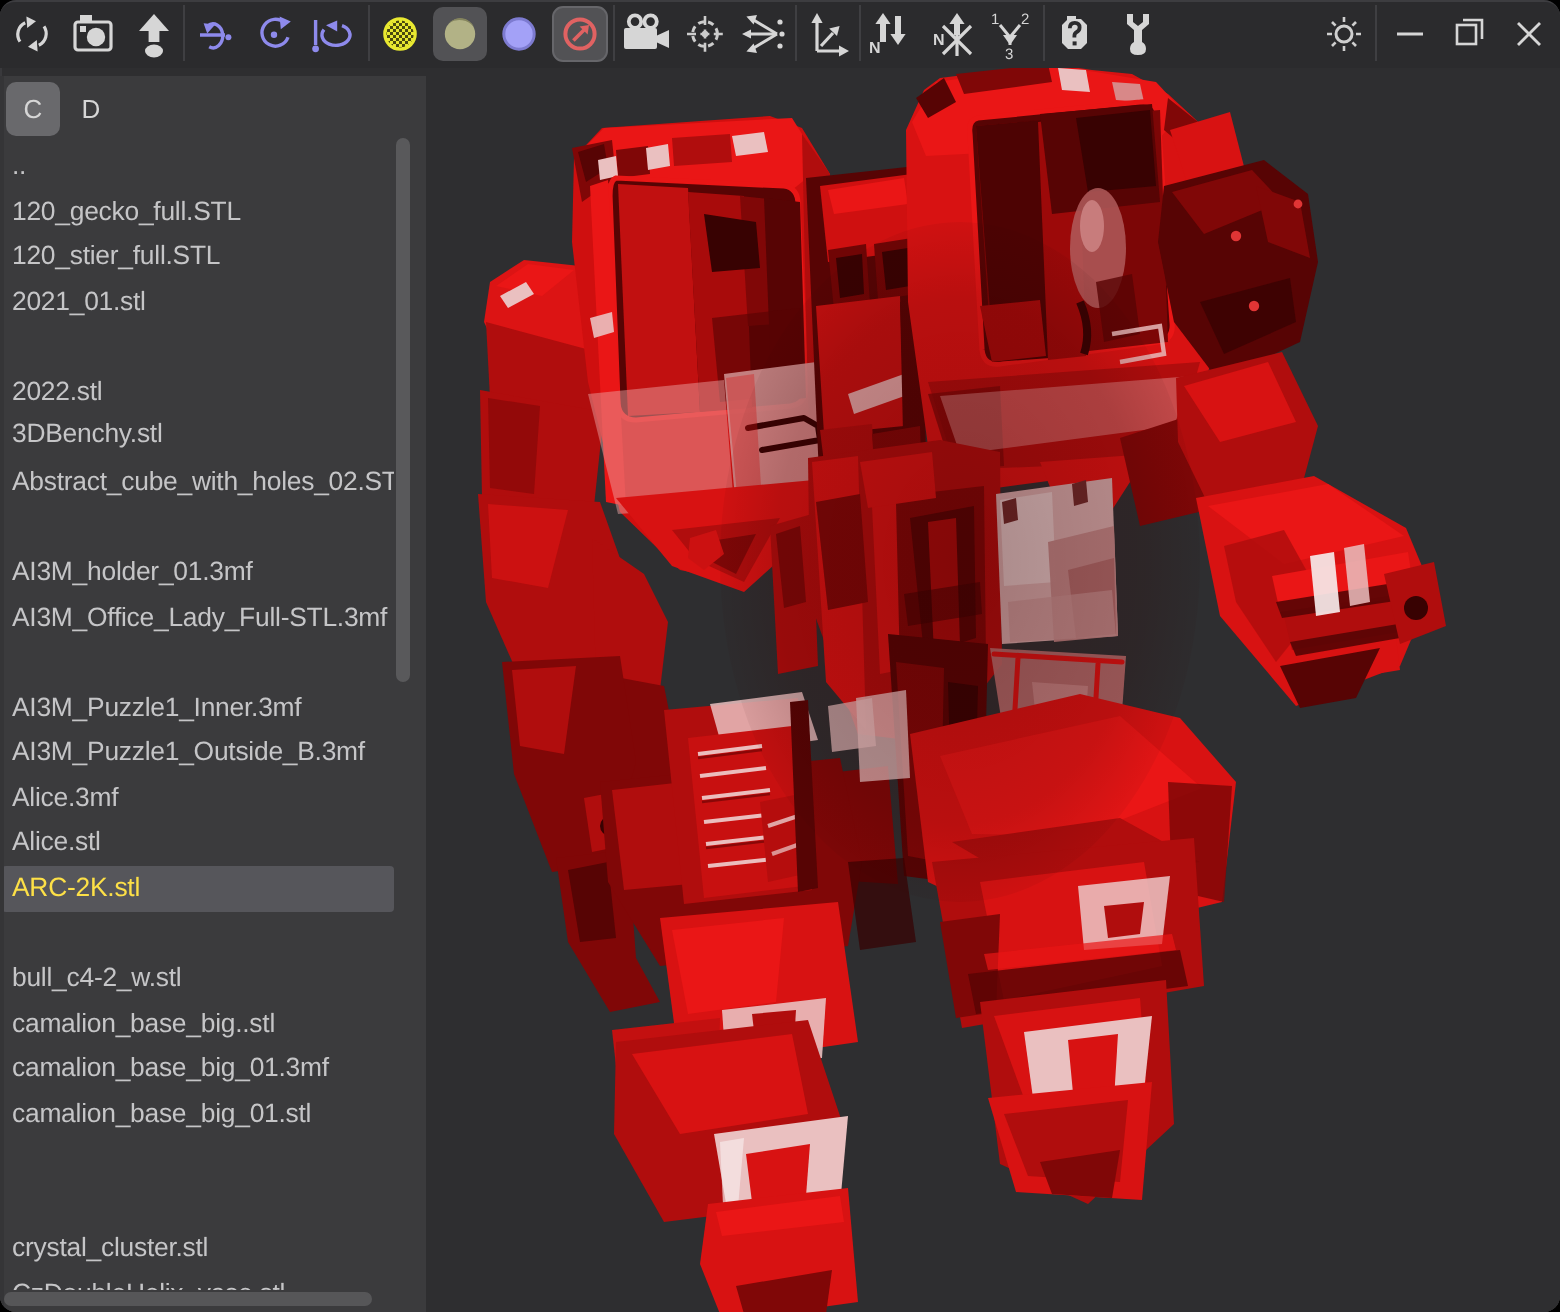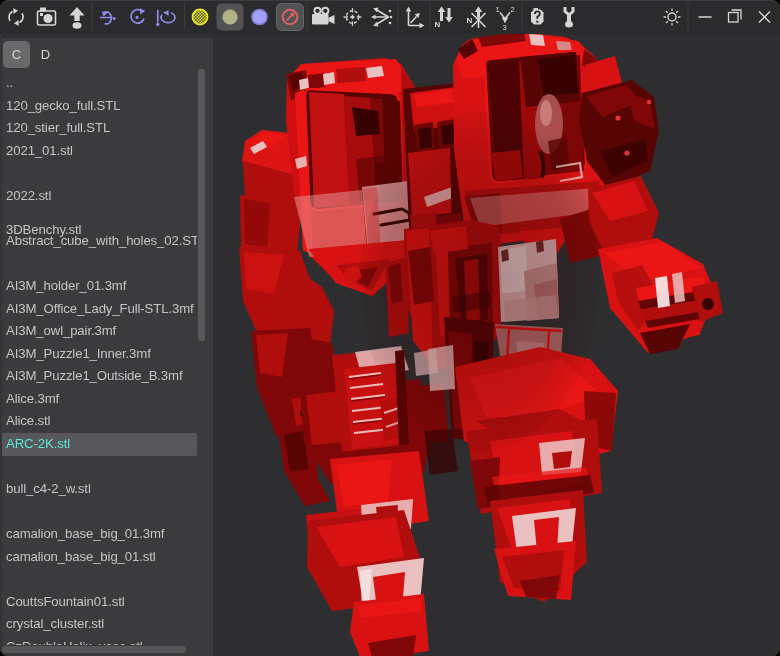--- a/index.html
+++ b/index.html
@@ -10,21 +10,21 @@
   #toolbar{position:absolute;left:0;top:0;width:780px;height:33px;background:#2b2b2d;}
   #sidebar{position:absolute;left:0;top:37px;width:213px;height:619px;background:#3b3b3d;}
   .tab{position:absolute;top:3px;width:27px;height:27px;border-radius:5px;
        color:#d6d6d6;font-size:13px;text-align:center;line-height:27px;}
   #tabC{left:3px;background:#69696c;}
   #tabD{left:32px;}
   #list{position:absolute;left:1px;top:34px;width:196px;height:573px;overflow:hidden;
         font-size:13.2px;color:#c5c5c7;letter-spacing:-0.12px;}
   .row{position:absolute;left:0;width:196px;height:22.56px;line-height:22.56px;
        padding-left:5px;white-space:nowrap;overflow:hidden;}
-  .sel{background:#56565b;border-radius:2px;color:#5eead4;}
+  .sel{background:#56565b;border-radius:2px;color:#fde047;}
   #vsb{position:absolute;left:198px;top:31px;width:7px;height:272px;background:#59595b;border-radius:3.5px;}
   #hsb{position:absolute;left:2px;top:608px;width:184px;height:7px;background:#565658;border-radius:3.5px;}
   #viewport{position:absolute;left:213px;top:30px;width:567px;height:626px;background:#2e2e30;overflow:hidden;}
   #mech{position:absolute;left:-213px;top:-30px;}
 </style>
 </head>
 <body>
 <div id="win">
   <div id="viewport">
     <svg id="mech" width="780" height="656" viewBox="0 0 780 656">
@@ -373,34 +373,33 @@
   </div>
   <div id="sidebar">
     <div class="tab" id="tabC">C</div>
     <div class="tab" id="tabD">D</div>
     <div id="list">
 <div class="row" style="top:0.00px">..</div>
 <div class="row" style="top:22.56px">120_gecko_full.STL</div>
 <div class="row" style="top:45.12px">120_stier_full.STL</div>
 <div class="row" style="top:67.68px">2021_01.stl</div>
 <div class="row" style="top:112.80px">2022.stl</div>
-<div class="row" style="top:147px">3DBenchy.stl</div>
+<div class="row" style="top:134px">3DBenchy.stl</div>
 <div class="row" style="top:157.92px">Abstract_cube_with_holes_02.STL</div>
 <div class="row" style="top:203.04px">AI3M_holder_01.3mf</div>
 <div class="row" style="top:225.60px">AI3M_Office_Lady_Full-STL.3mf</div>
-<div class="row" style="top:248.16px">AI3M_owl_pair.3mf</div>
 <div class="row" style="top:270.72px">AI3M_Puzzle1_Inner.3mf</div>
 <div class="row" style="top:293.28px">AI3M_Puzzle1_Outside_B.3mf</div>
 <div class="row" style="top:315.84px">Alice.3mf</div>
 <div class="row" style="top:338.40px">Alice.stl</div>
 <div class="row sel" style="top:360.96px">ARC-2K.stl</div>
 <div class="row" style="top:406.08px">bull_c4-2_w.stl</div>
+<div class="row" style="top:428.64px">camalion_base_big..stl</div>
 <div class="row" style="top:451.20px">camalion_base_big_01.3mf</div>
 <div class="row" style="top:473.76px">camalion_base_big_01.stl</div>
-<div class="row" style="top:518.88px">CouttsFountain01.stl</div>
 <div class="row" style="top:541.44px">crystal_cluster.stl</div>
 <div class="row" style="top:564.00px">CzDoubleHelix_vase.stl</div>
     </div>
     <div style="position:absolute;left:0;top:0;width:2px;height:619px;background:#353537;"></div>
     <div id="vsb"></div>
     <div id="hsb"></div>
   </div>
 </div>
 
 </body></html>

